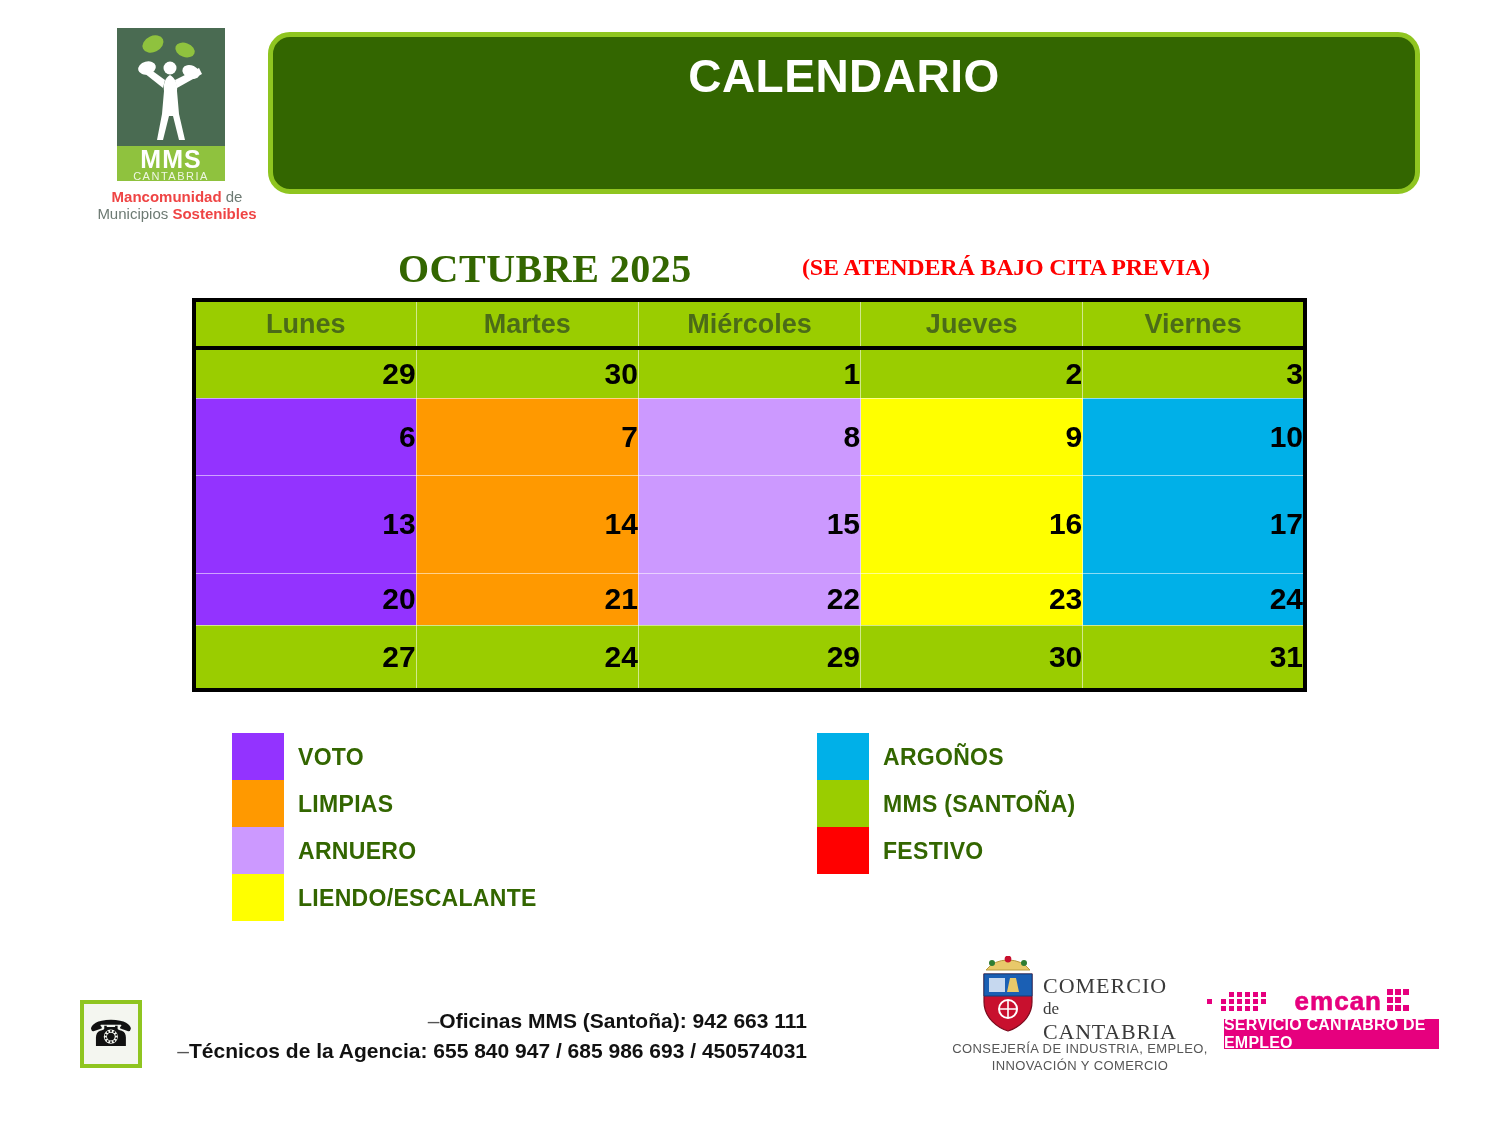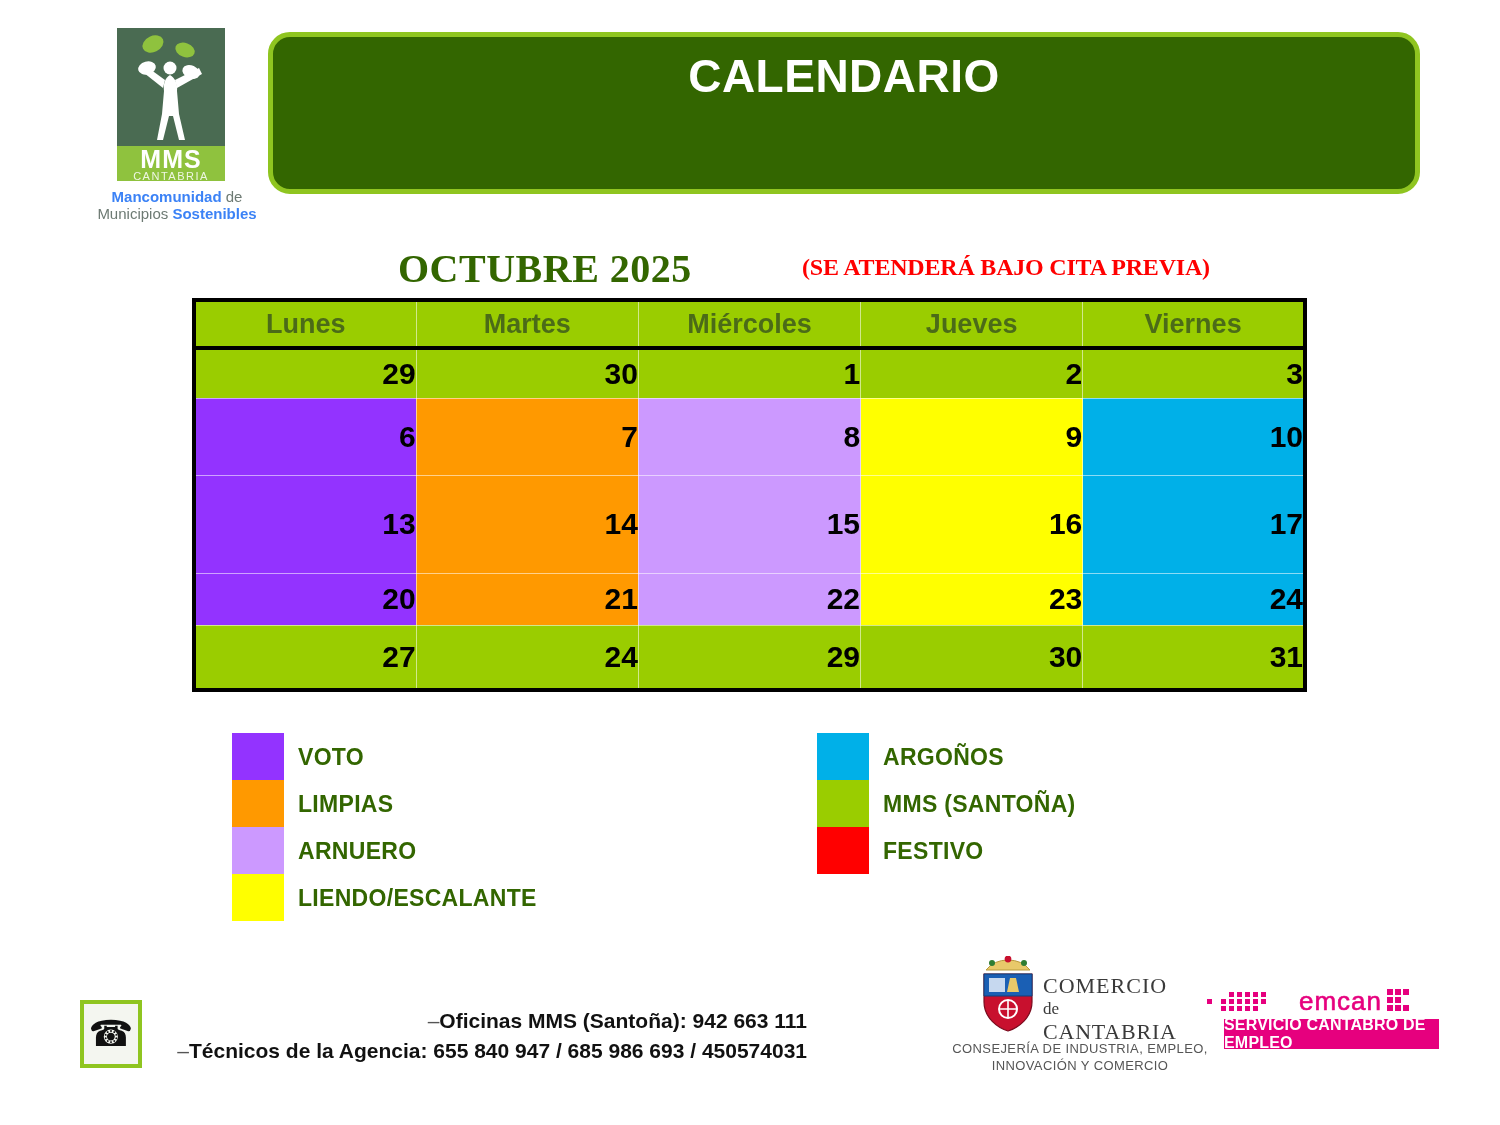--- a/index.html
+++ b/index.html
@@ -24,21 +24,21 @@
     background: #8fc23e;
     color: #ffffff;
     text-align: center;
   }
   #mms-logo .mms-band .b1 { font-size: 25px; font-weight: bold; letter-spacing: 1px; line-height: 24px; padding-top: 1px; }
   #mms-logo .mms-band .b2 { font-size: 11px; letter-spacing: 1.5px; line-height: 11px; opacity: .85; }
   #mms-logo .mms-caption {
     position: absolute; left: -8px; top: 160px; width: 180px;
     text-align: center; font-size: 15px; line-height: 17px; color: #6d7a73;
   }
-  #mms-logo .mms-caption b { color: #3b82f6; }
+  #mms-logo .mms-caption b { color: #ef4444; }
 
   #title-banner {
     position: absolute; left: 268px; top: 32px; width: 1152px; height: 162px;
     background: #336600;
     border: 5px solid #8fc520;
     border-radius: 22px;
     color: #ffffff;
     text-align: center;
     padding-top: 10px;
   }
@@ -145,21 +145,21 @@
     text-align: center; font-size: 13px; color: #555555; line-height: 17px; letter-spacing: 0.4px;
   }
 
   
   #emcan-logo { position: absolute; left: 1205px; top: 985px; width: 215px; height: 66px; }
   #emcan-logo .emcan-top {
     position: absolute; left: 0; top: 0; width: 215px; height: 34px;
   }
   #emcan-logo .emcan-word {
     position: absolute; right: 38px; top: 1px;
-    font-size: 26px; font-weight: normal; color: #e6007e; letter-spacing: 1px; text-align: right;
+    font-size: 26px; font-weight: bold; color: #e6007e; letter-spacing: 1px; text-align: right;
     -webkit-text-stroke: 0.6px #e6007e;
   }
   #emcan-logo .emcan-bar {
     position: absolute; left: 0; top: 34px; width: 215px; height: 30px;
     background: #e6007e; color: #ffffff;
     font-size: 16px; font-weight: bold; letter-spacing: 0.2px;
     display: flex; align-items: center; justify-content: center; margin-left: 19px;
   }
 </style>
 </head>

